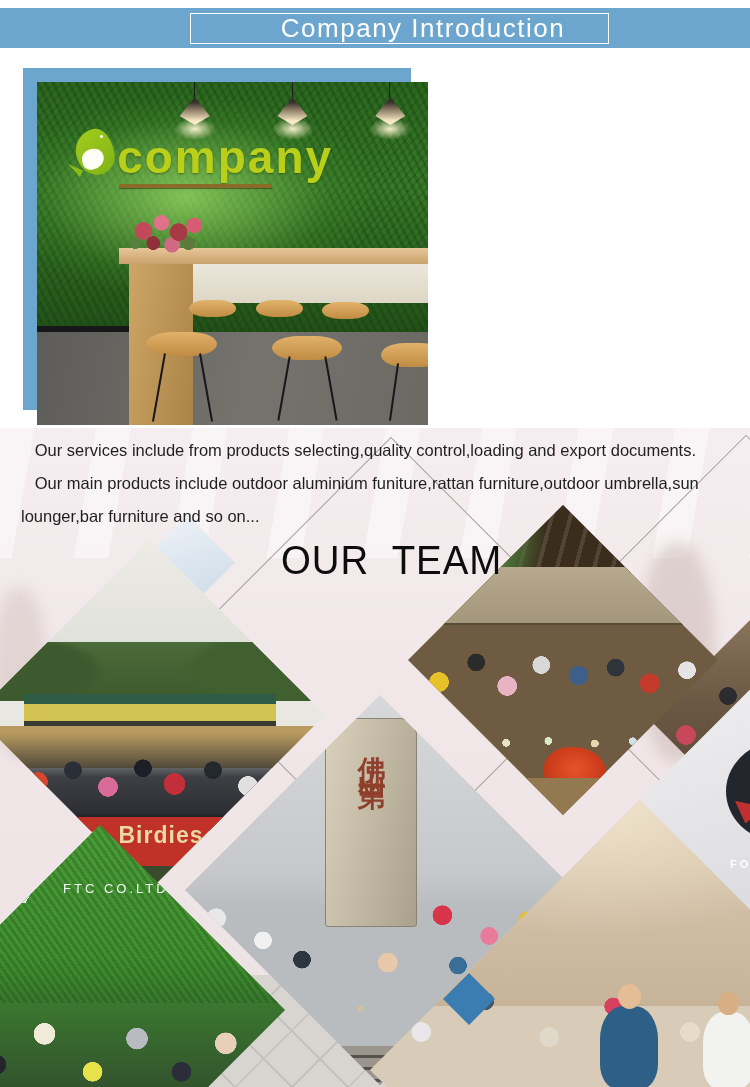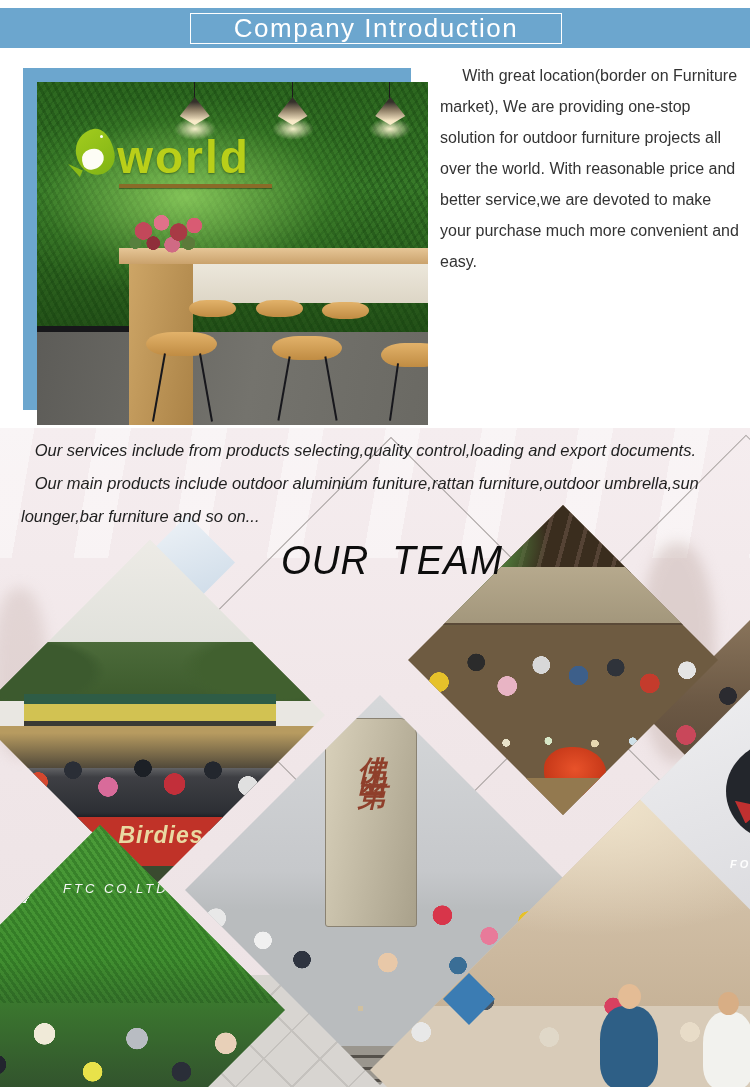--- a/index.html
+++ b/index.html
@@ -2,21 +2,21 @@
 <html><head>
 <meta charset="utf-8">
 <style>
   html,body{margin:0;padding:0;background:#fff;}
   .page{position:relative;width:750px;height:1087px;background:#fff;overflow:hidden;
         font-family:"Liberation Sans",sans-serif;}
 
   
   .banner{position:absolute;left:0;top:8px;width:750px;height:40px;background:#6CA6CE;}
   .banner-box{position:absolute;left:190px;top:5px;width:370px;height:29px;border:1px solid #fff;
-              display:flex;align-items:center;justify-content:center;}
+              display:flex;align-items:center;justify-content:center;padding-left:47px;}
   .banner-title{color:#fff;font-size:26px;letter-spacing:1.5px;font-weight:400;}
 
   
   .backing{position:absolute;left:23px;top:68px;width:388px;height:342px;background:#6CA6CE;}
   .photo{position:absolute;left:37px;top:82px;width:391px;height:343px;overflow:hidden;background:#2f6a22;}
   .wall{position:absolute;left:0;top:0;right:0;height:73%;
     background-image:
       radial-gradient(ellipse 62% 52% at 38% 46%,rgba(150,215,100,.8),rgba(70,140,45,.25) 60%,rgba(0,0,0,0) 78%),
       repeating-linear-gradient(63deg,rgba(15,55,10,.28) 0 3px,rgba(0,0,0,0) 3px 7px),
       repeating-linear-gradient(-48deg,rgba(25,75,18,.3) 0 2px,rgba(0,0,0,0) 2px 6px),
@@ -60,21 +60,21 @@
     background:linear-gradient(100deg,#cda566,#ab8347);}
   .seat{position:absolute;background:linear-gradient(180deg,#e2b26a,#c08c43);border-radius:45%/60%;}
   .leg{position:absolute;width:2px;background:#17171c;}
 
   .intro-text{position:absolute;left:440px;top:60px;width:308px;color:#333;}
   .intro-text p{margin:0;font-size:16px;line-height:31px;white-space:pre-wrap;}
   .intro-text p + p{margin-top:14px;}
 
   
   .lower{position:absolute;left:0;top:428px;width:750px;height:659px;overflow:hidden;
-    background:linear-gradient(180deg,#f5edef 0,#f1e7e9 40%,#ece2e4 100%);font-style:italic;}
+    background:linear-gradient(180deg,#f5edef 0,#f1e7e9 40%,#ece2e4 100%);}
   .streaks{position:absolute;left:0;top:0;width:100%;height:130px;opacity:.55;
     background:repeating-linear-gradient(100deg,rgba(255,255,255,.8) 0 34px,rgba(255,255,255,0) 34px 95px);}
   .ghost{position:absolute;border-radius:45%;filter:blur(7px);}
   .g1{left:640px;top:115px;width:75px;height:220px;background:#c9b6b1;opacity:.5;}
   .g2{left:-8px;top:160px;width:55px;height:170px;background:#cfbdb9;opacity:.45;}
 
   .outline-dm{position:absolute;border:1px solid #a8a2a0;transform:rotate(45deg);background:rgba(0,0,0,0);}
   .o1{left:236px;top:73px;width:308px;height:308px;}
   .o2{left:593px;top:70px;width:304px;height:304px;}
 
@@ -253,21 +253,21 @@
         <div class="cord"></div>
         <div class="shade"></div>
         <div class="glow"></div>
       </div>
     <div class="bird">
       <div class="tail"></div>
         <div class="body"></div>
         <div class="belly"></div>
         <div class="eye"></div>
     </div>
-    <span class="logo-text">world</span>
+    <span class="logo-text">company</span>
     <div class="logo-line"></div>
     <div class="counter-top"></div>
     <div class="counter-front"></div>
     <div class="counter-col"></div>
     <div class="flowers"></div>
 
     <div class="seat" style="left:39%;top:63.5%;width:12%;height:5%"></div>
     <div class="seat" style="left:56%;top:63.5%;width:12%;height:5%"></div>
     <div class="seat" style="left:73%;top:64%;width:12%;height:5%"></div>
 
@@ -275,27 +275,20 @@
     <div class="leg" style="left:31%;top:79%;height:20%;transform:rotate(10deg)"></div>
     <div class="leg" style="left:43%;top:79%;height:20%;transform:rotate(-10deg)"></div>
     <div class="seat" style="left:60%;top:74%;width:18%;height:7%"></div>
     <div class="leg" style="left:63%;top:80%;height:19%;transform:rotate(10deg)"></div>
     <div class="leg" style="left:75%;top:80%;height:19%;transform:rotate(-10deg)"></div>
     <div class="seat" style="left:88%;top:76%;width:16%;height:7%"></div>
     <div class="leg" style="left:91%;top:82%;height:17%;transform:rotate(8deg)"></div>
   </div>
 
   <div class="intro-text">
-    <p>     With great location(border on Furniture
-market), We are providing one-stop
-solution for outdoor furniture projects all
-over the world. With reasonable price and
-better service,we are devoted to make
-your purchase much more convenient and
-easy.</p>
   </div>
 
   <div class="lower">
     <div class="streaks"></div>
     <div class="ghost g1"></div>
     <div class="ghost g2"></div>
     <div class="outline-dm o1"></div>
     <div class="outline-dm o2"></div>
     <div class="dm pale-dm"></div>
     <div class="tiles"></div>

